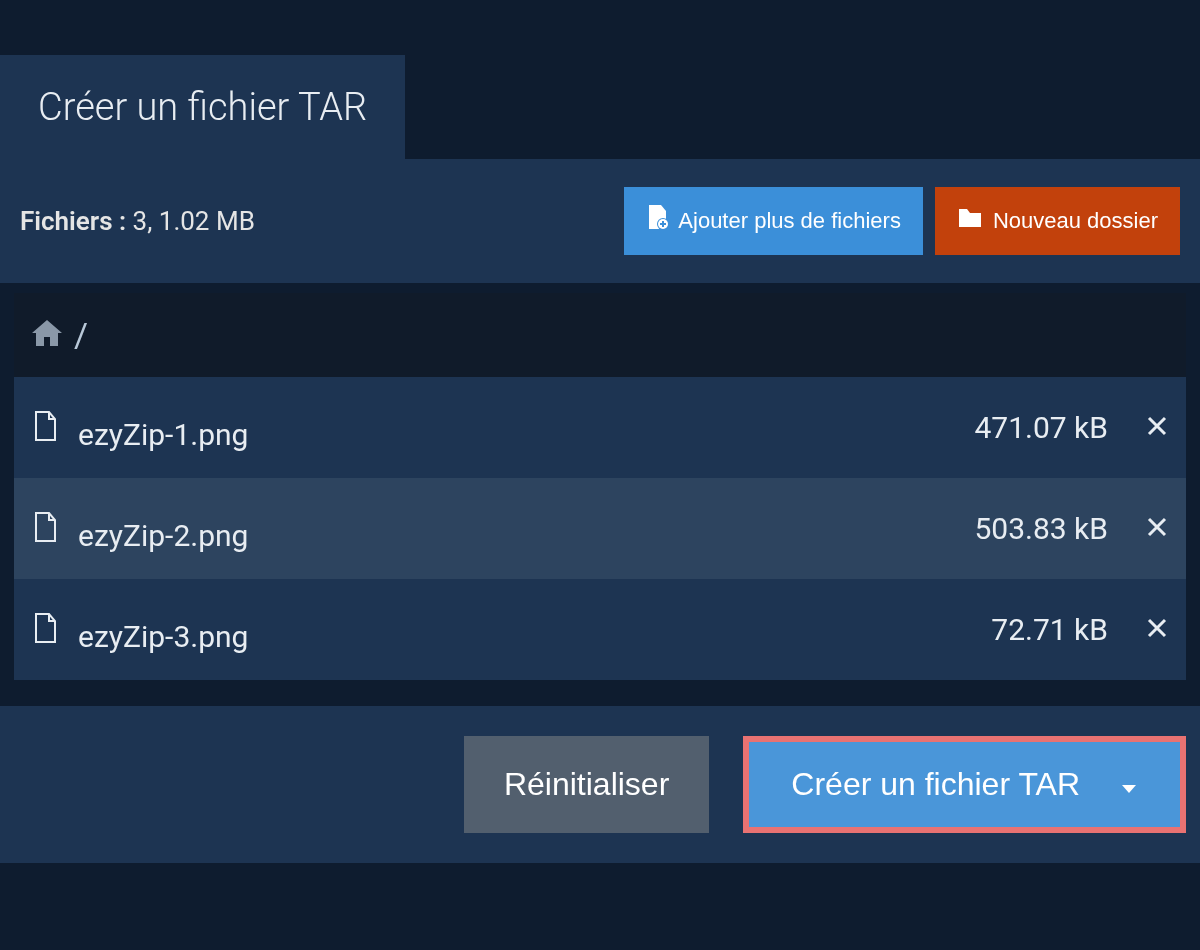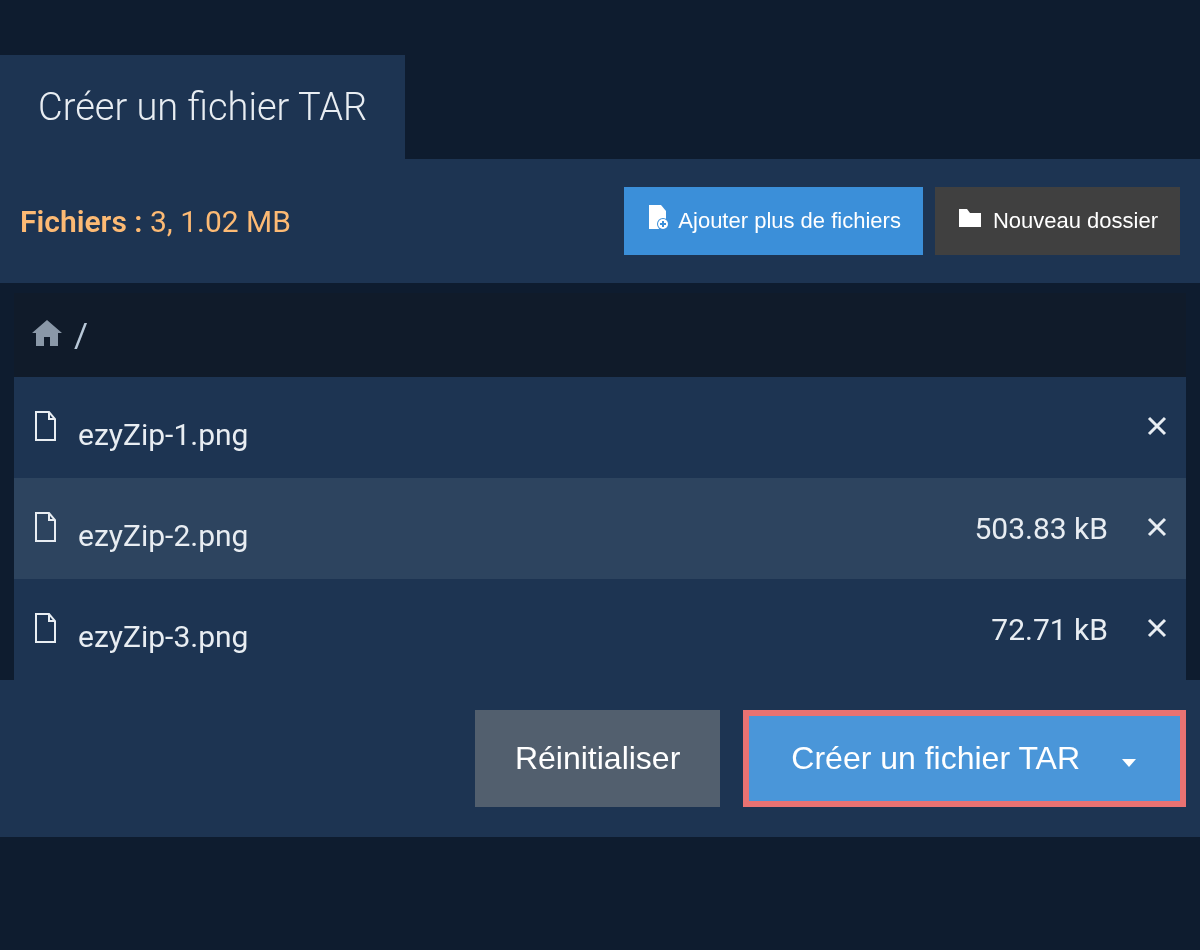--- a/index.html
+++ b/index.html
@@ -31,22 +31,22 @@
       font-weight: 300;
     }
     .toolbar {
       display: flex;
       justify-content: space-between;
       align-items: center;
       padding: 28px 20px;
       background-color: #1d3452;
     }
     .file-count {
-      color: #fdba74;
-      font-size: 30px;
+      color: #e5e5e5;
+      font-size: 26px;
       font-weight: 600;
     }
     .file-count-value {
       font-weight: 400;
     }
     .toolbar-buttons {
       display: flex;
       gap: 12px;
       padding-left: 12px;
     }
@@ -57,21 +57,21 @@
       padding: 18px 22px;
       border: none;
       cursor: pointer;
       font-size: 22px;
       color: #ffffff;
     }
     .btn-primary {
       background-color: #3b8fd9;
     }
     .btn-secondary {
-      background-color: #404040;
+      background-color: #c2410c;
     }
     .file-browser {
       margin: 10px 14px 0 14px;
     }
     .breadcrumb {
       background-color: #101b2a;
       padding: 22px 16px;
       display: flex;
       align-items: center;
       gap: 10px;
@@ -104,24 +104,24 @@
       font-size: 30px;
       margin-right: 18px;
     }
     .close-icon {
       color: #e8edf2;
       cursor: pointer;
     }
     .action-footer {
       display: flex;
       justify-content: flex-end;
-      gap: 23px;
+      gap: 34px;
       padding: 30px 14px;
       background-color: #1d3452;
-      margin-top: 0;
+      margin-top: 26px;
     }
     .btn-large {
       padding: 26px 40px;
       font-size: 32px;
       border: none;
       cursor: pointer;
       color: #ffffff;
     }
     .btn-reset {
       background-color: #525f6e;
@@ -194,20 +194,21 @@
     </div>
 
     <div class="file-row">
       <span class="icon-svg">
         <svg width="26" height="32" viewBox="0 0 26 32" fill="none" stroke="#e8edf2" stroke-width="2">
           <path d="M4 2 L17 2 L23 9 L23 30 L4 30 Z"></path>
           <path d="M17 2 L17 9 L23 9"></path>
         </svg>
       </span>
       <span class="file-name">ezyZip-1.png</span>
+      <span class="file-size">471.07 kB</span>
       <span class="close-icon">
         <svg width="22" height="22" viewBox="0 0 22 22" stroke="#e8edf2" stroke-width="3">
           <path d="M3 3 L19 19 M19 3 L3 19"></path>
         </svg>
       </span>
     </div>
 
     <div class="file-row">
       <span class="icon-svg">
         <svg width="26" height="32" viewBox="0 0 26 32" fill="none" stroke="#e8edf2" stroke-width="2">

